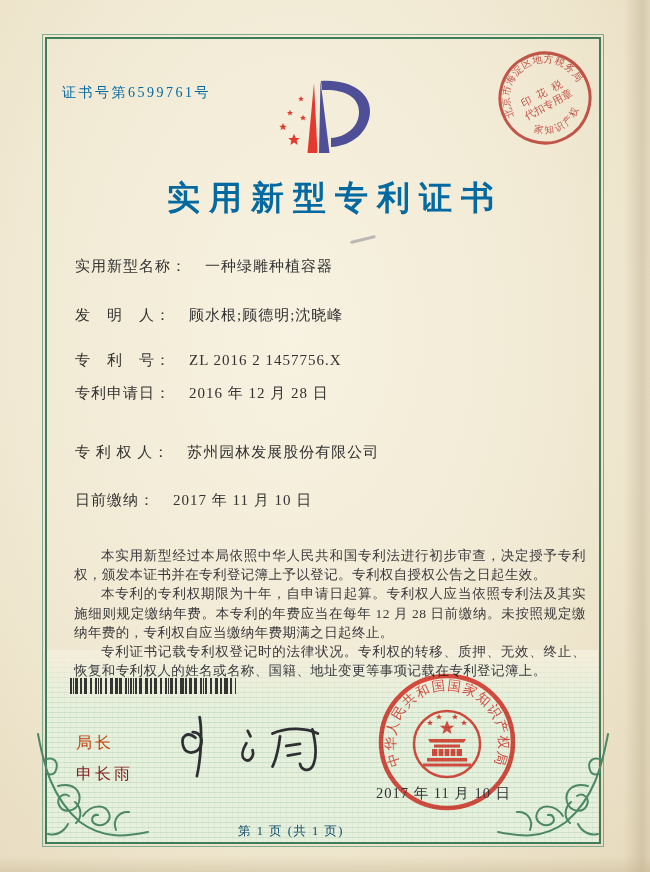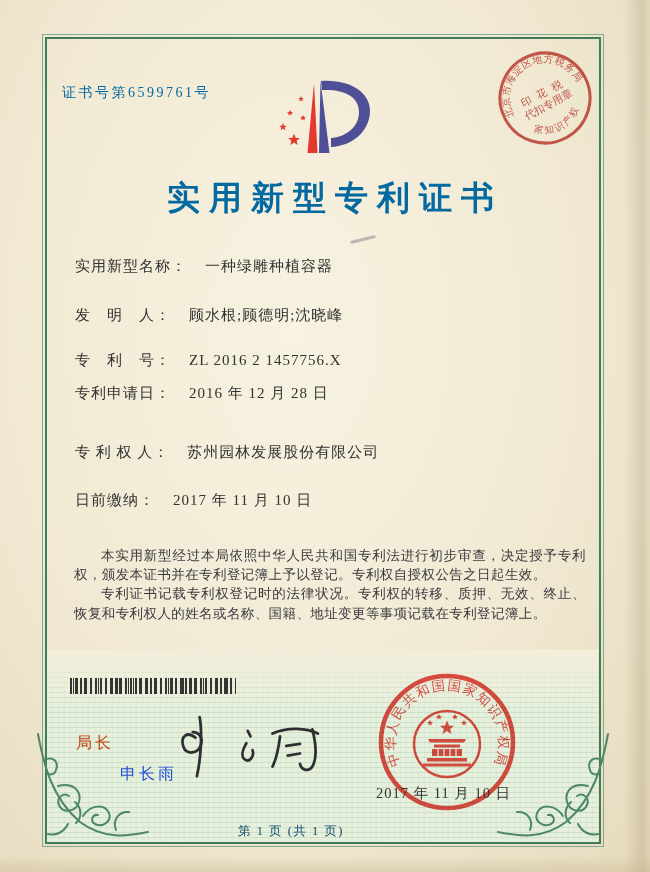--- a/index.html
+++ b/index.html
@@ -33,21 +33,21 @@
   .field-row .lbl{margin-right:18px;}
   .paras{position:absolute;left:74px;top:521px;width:512px;font-size:13.5px;line-height:19.2px;
     color:#3a3a3e;letter-spacing:.4px;text-align:justify;margin-top:25px;}
   .paras p{margin:0;text-indent:2em;}
   .barcode{position:absolute;left:70px;top:678px;width:166px;height:16px;opacity:.88;
     background:
       repeating-linear-gradient(90deg,#1c1c1c 0 2px, rgba(0,0,0,0) 2px 5px),
       repeating-linear-gradient(90deg,#1c1c1c 0 1px, rgba(0,0,0,0) 1px 7px),
       repeating-linear-gradient(90deg, rgba(0,0,0,0) 0 3px, #1c1c1c 3px 4px, rgba(0,0,0,0) 4px 11px);}
   .signer-title{position:absolute;left:76px;top:733px;font-size:16px;letter-spacing:3px;color:#c2410c;}
-  .signer-name{position:absolute;left:76px;top:764px;font-size:16px;letter-spacing:3px;color:#1d4ed8;margin-left:44px;}
+  .signer-name{position:absolute;left:76px;top:764px;font-size:16px;letter-spacing:3px;color:#7f1d1d;}
   .signature{position:absolute;left:168px;top:708px;width:165px;height:80px;}
   .seal{position:absolute;left:372px;top:667px;width:150px;height:150px;mix-blend-mode:multiply;opacity:.93;}
   .issue-date{position:absolute;left:376px;top:784px;font-size:14.5px;letter-spacing:1px;color:#333336;z-index:5;white-space:nowrap;}
   .footer{position:absolute;left:238px;top:823px;font-size:12.5px;letter-spacing:1.5px;color:#0c4a6e;}
   .smudge{position:absolute;left:350px;top:238px;width:26px;height:3px;border-radius:2px;
     background:#8a8a98;opacity:.55;transform:rotate(-14deg);}
   svg text{font-family:"Liberation Serif","DejaVu Serif",serif;}
 </style>
 </head>
 <body>
@@ -133,20 +133,21 @@
 </div>
 <div class="field-row" style="top:443px">
   <span class="lbl">专 利 权 人：</span><span>苏州园林发展股份有限公司</span>
 </div>
 <div class="field-row" style="top:491px">
   <span class="lbl">日前缴纳：</span><span>2017 年 11 月 10 日</span>
 </div>
 
 <div class="paras">
   <p>本实用新型经过本局依照中华人民共和国专利法进行初步审查，决定授予专利权，颁发本证书并在专利登记簿上予以登记。专利权自授权公告之日起生效。</p>
+  <p>本专利的专利权期限为十年，自申请日起算。专利权人应当依照专利法及其实施细则规定缴纳年费。本专利的年费应当在每年 12 月 28 日前缴纳。未按照规定缴纳年费的，专利权自应当缴纳年费期满之日起终止。</p>
   <p>专利证书记载专利权登记时的法律状况。专利权的转移、质押、无效、终止、恢复和专利权人的姓名或名称、国籍、地址变更等事项记载在专利登记簿上。</p>
 </div>
 
 <div class="barcode"></div>
 
 <div class="signer-title">局长</div>
 <div class="signer-name">申长雨</div>
 
 <svg class="signature" viewBox="0 0 240 110">
   <g fill="none" stroke="#2f2f33" stroke-width="4" stroke-linecap="round">

